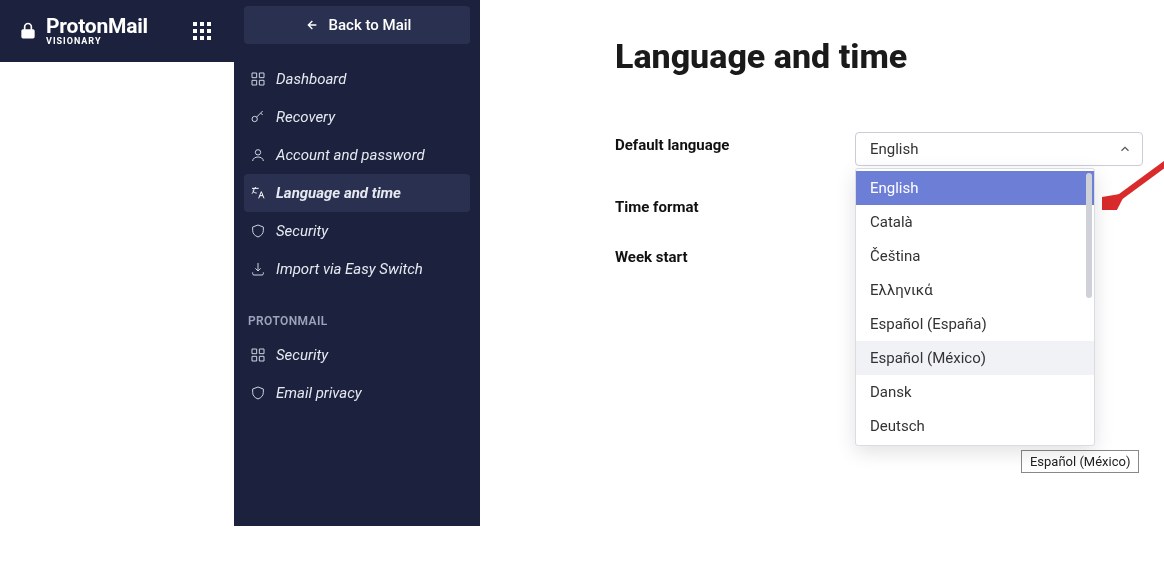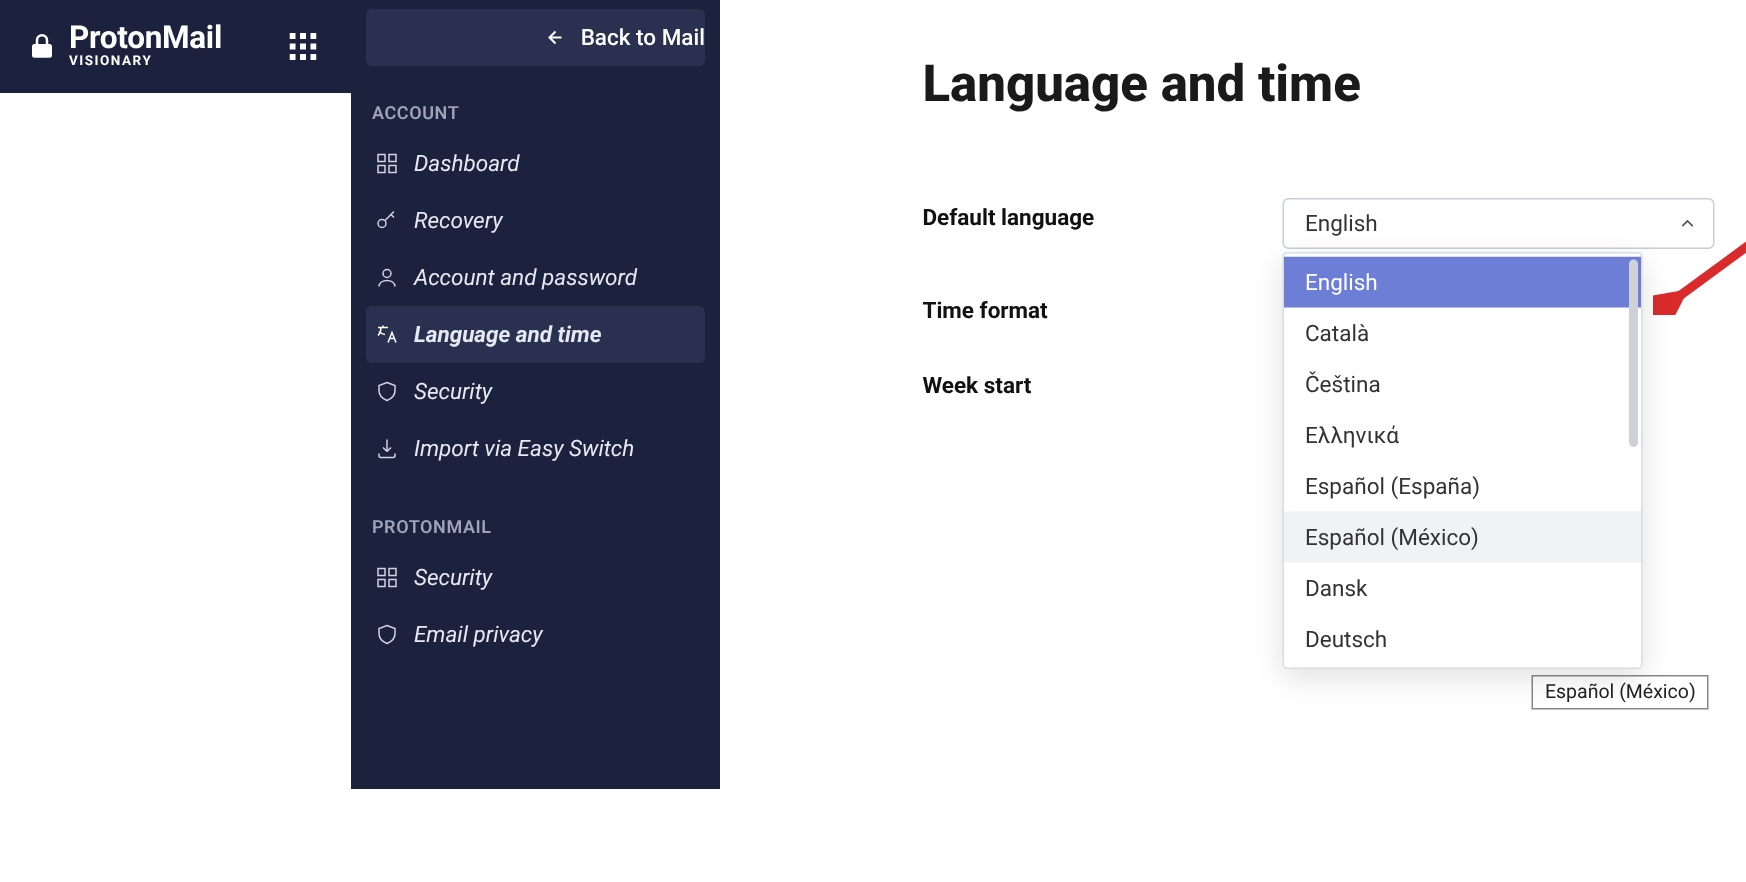--- a/index.html
+++ b/index.html
@@ -9,21 +9,21 @@
   .logo { display: flex; align-items: center; gap: 8px; }
   .logo svg.mark { width: 20px; height: 20px; }
   .logo-text { display: flex; flex-direction: column; line-height: 1; color: #fff; }
   .logo-text .main { font-size: 21px; font-weight: 700; letter-spacing: -0.2px; }
   .logo-text .sub { font-size: 9px; font-weight: 700; letter-spacing: 1px; margin-top: 0px; }
   .apps-btn { width: 28px; height: 28px; display:flex; align-items:center; justify-content:center; cursor:pointer; }
   .apps-btn svg { width: 18px; height: 18px; }
 
   .body { display: flex; height: calc(100% - 62px); }
   .sidebar { width: 246px; background: #1c223d; color: #cfd3e2; padding: 6px 10px 10px 10px; display:flex; flex-direction:column; }
-  .back-btn { background: #2a3150; color: #fff; border: none; border-radius: 4px; height: 38px; display:flex; align-items:center; justify-content:flex-end; gap:10px; cursor:pointer; font-size:15px; font-weight:500; width:100%; margin:0 auto 16px auto; }
+  .back-btn { background: #2a3150; color: #fff; border: none; border-radius: 4px; height: 38px; display:flex; align-items:center; justify-content:center; gap:10px; cursor:pointer; font-size:15px; font-weight:500; width:100%; margin:0 auto 16px auto; }
   .section-title { color: #9ea3ba; font-size: 12px; font-weight: 600; letter-spacing: 0.4px; padding: 8px 4px; }
   .nav-item { display:flex; align-items:center; gap:10px; padding: 10px 6px; font-size:15px; color:#e7e9f2; cursor:pointer; border-radius:4px;font-style:italic; }
   .nav-item.active { background:#2a3150; font-weight:700; }
   .nav-item svg { width:16px; height:16px; flex:0 0 16px; }
   .nav-group { margin-bottom: 18px; }
 
   .content { flex:1; background:#fff; padding: 36px 70px 36px 135px; position:relative; }
   h1.page-title { font-size: 34px; font-weight: 800; color:#1a1a1a; margin-bottom: 56px; }
   .setting-row { display:flex; align-items:flex-start; margin-bottom: 28px; }
   .setting-label { width: 240px; font-weight: 700; font-size:15px; color:#111; padding-top:4px; }
@@ -74,21 +74,20 @@
   <div class="body">
     <div class="sidebar">
       <button class="back-btn">
         <svg viewBox="0 0 24 24" width="16" height="16">
             <path fill="none" stroke="#fff" stroke-width="2" d="M14 6l-6 6 6 6M8 12h12"></path>
           </svg>
         <span>Back to Mail</span>
       </button>
 
       <div class="nav-group">
-        <div class="section-title">ACCOUNT</div>
 
         <div class="nav-item">
           <svg viewBox="0 0 24 24">
               <path fill="none" stroke="#cfd3e2" stroke-width="1.5" d="M3 3h7v7H3zM14 3h7v7h-7zM3 14h7v7H3zM14 14h7v7h-7z"></path>
             </svg>
           <span>Dashboard</span>
         </div>
         <div class="nav-item">
           <svg viewBox="0 0 24 24">
               <circle cx="7" cy="15" r="4" fill="none" stroke="#cfd3e2" stroke-width="1.5"></circle>

